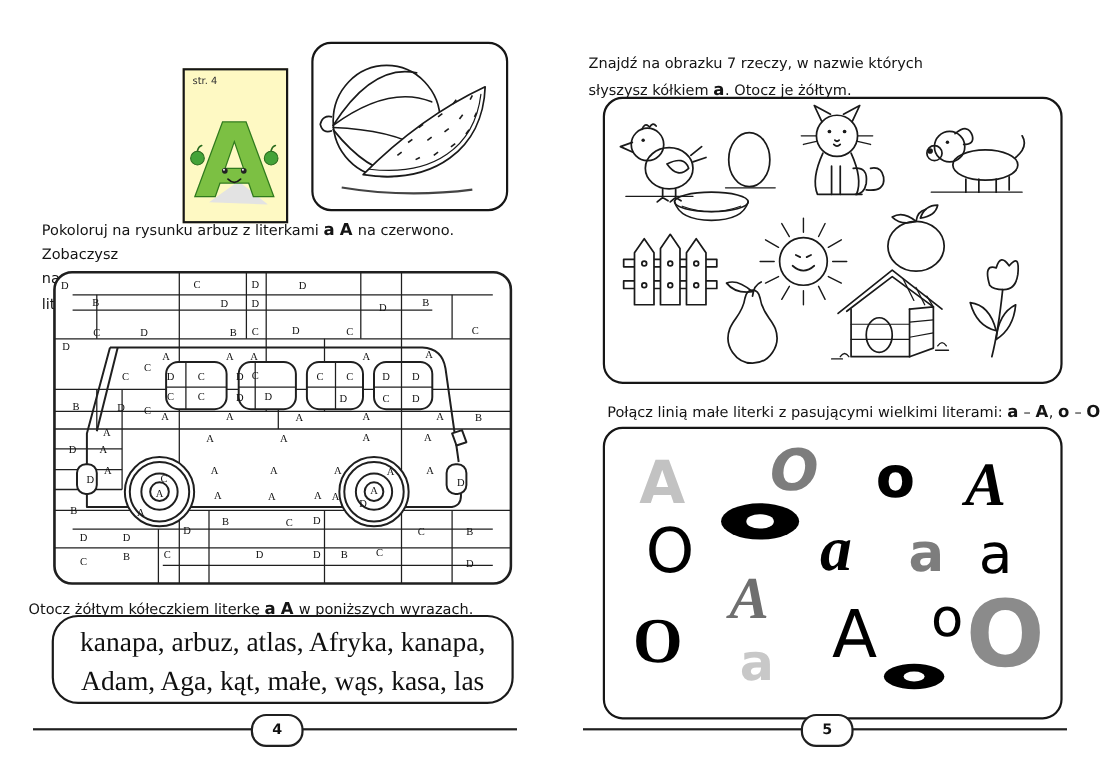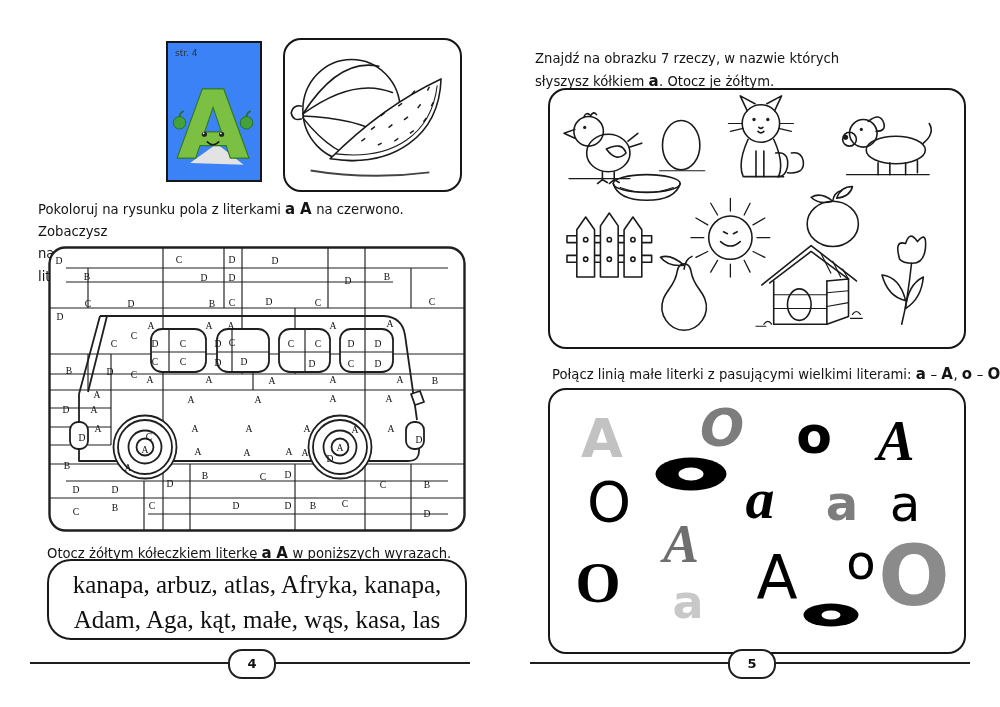--- a/index.html
+++ b/index.html
@@ -5,26 +5,26 @@
   html,body{margin:0;padding:0;background:#fff;}
   #spread{position:relative;width:1000px;height:707px;background:#ffffff;overflow:hidden;
           font-family:"DejaVu Sans",sans-serif;color:#151515;}
   .abs{position:absolute;}
   .instr{position:absolute;margin:0;text-align:left;font-size:13.2px;line-height:1.62;color:#141414;}
   .bseg{font-weight:bold;font-size:15px;letter-spacing:.5px;}
   
   #big-letters{left:30px;top:78px;width:150px;font-family:"Liberation Serif",serif;
                font-size:104px;line-height:1;color:#111;letter-spacing:-2px;}
   #big-letters .up{font-size:112px;}
-  #letter-card{left:166px;top:41px;width:92px;height:137px;border:2px solid #161616;background:#3b82f6;}
+  #letter-card{left:166px;top:62px;width:92px;height:137px;border:2px solid #161616;background:#fef9c3;}
   .card-ref{position:absolute;left:7px;top:5px;font-size:9px;color:#333;}
   #melon-box{left:283px;top:38px;width:175px;height:150px;border:2.4px solid #161616;border-radius:18px;background:#fff;}
   #instr1{left:38px;top:197px;width:430px;}
   #puzzle{left:48px;top:246px;width:418px;height:286px;}
-  #instr2{left:47px;top:541px;width:430px;}
+  #instr2{left:26px;top:541px;width:430px;}
   #word-box{left:47px;top:559px;width:420px;height:81px;border:2.3px solid #1a1a1a;border-radius:24px;
             background:#fff;font-family:"Liberation Serif",serif;font-size:25px;text-align:center;
             line-height:1.38;padding-top:7px;box-sizing:border-box;color:#101010;}
   
   #r-instr1{left:535px;top:48px;width:440px;}
   #picture-box{left:548px;top:88px;width:414px;height:257px;border:2.3px solid #161616;border-radius:18px;background:#fff;}
   #r-instr2{left:552px;top:362px;width:454px;}
   #match-box{left:548px;top:388px;width:414px;height:262px;border:2.3px solid #161616;border-radius:18px;
              background:#fff;overflow:hidden;}
   .mletter{position:absolute;transform:translate(-50%,-50%);line-height:1;white-space:pre;}
@@ -102,21 +102,21 @@
             <path d="M98,78 l4,-3"></path>
             <path d="M116,68 l4,-3"></path>
           <path d="M130,56 l3,-4"></path>
             <path d="M146,52 l2,-4"></path>
         </g>
       </g>
       <path d="M26,134 q60,10 122,2" stroke="#444" stroke-width="2" fill="none"></path>
     </svg>
   </div>
 
-  <p class="instr" id="instr1"><span><span>Pokoloruj na rysunku pola z literkami </span><span class="bseg">a</span><span>  </span><span class="bseg">A</span><span> na czerwono. Zobaczysz</span></span><br><span><span>na rysunku ulubioną zabawkę Aleksa. W jej nazwie są dwie literki </span><span class="bseg">a</span><span>.</span></span></p>
+  <p class="instr" id="instr1"><span><span>Pokoloruj na rysunku arbuz z literkami </span><span class="bseg">a</span><span>  </span><span class="bseg">A</span><span> na czerwono. Zobaczysz</span></span><br><span><span>na rysunku ulubioną zabawkę Aleksa. W jej nazwie są dwie literki </span><span class="bseg">a</span><span>.</span></span></p>
 
   <div class="abs" id="puzzle">
     <svg id="puzzle-svg" width="418" height="286" viewBox="0 0 418 286">
       <rect x="1.5" y="1.5" width="415" height="283" rx="16" fill="#fff" stroke="#1f1f1f" stroke-width="2.4"></rect>
       <g class="grid">
         <line x1="115" y1="2" x2="115" y2="284"></line>
           <line x1="176" y1="2" x2="176" y2="62"></line>
         <line x1="194" y1="2" x2="194" y2="128"></line>
           <line x1="247" y1="62" x2="247" y2="128"></line>
         <line x1="280" y1="2" x2="280" y2="62"></line>

